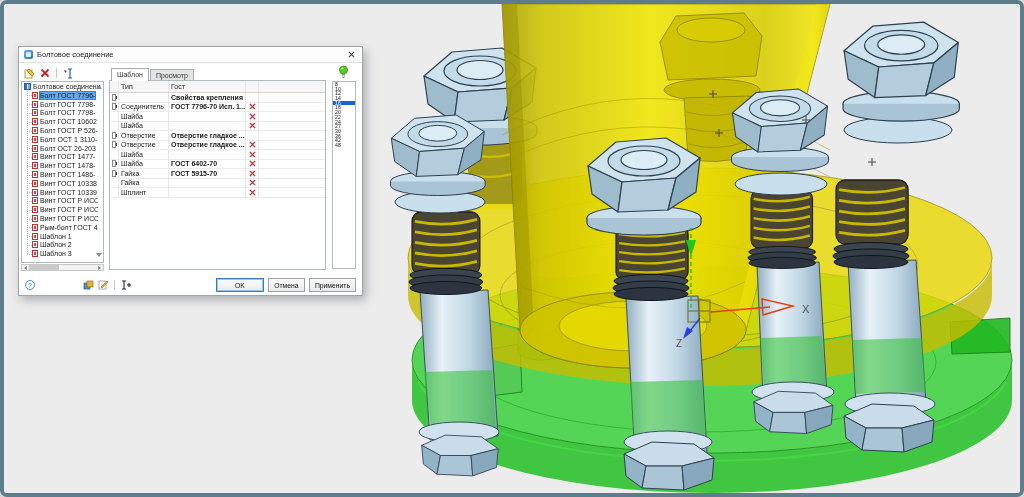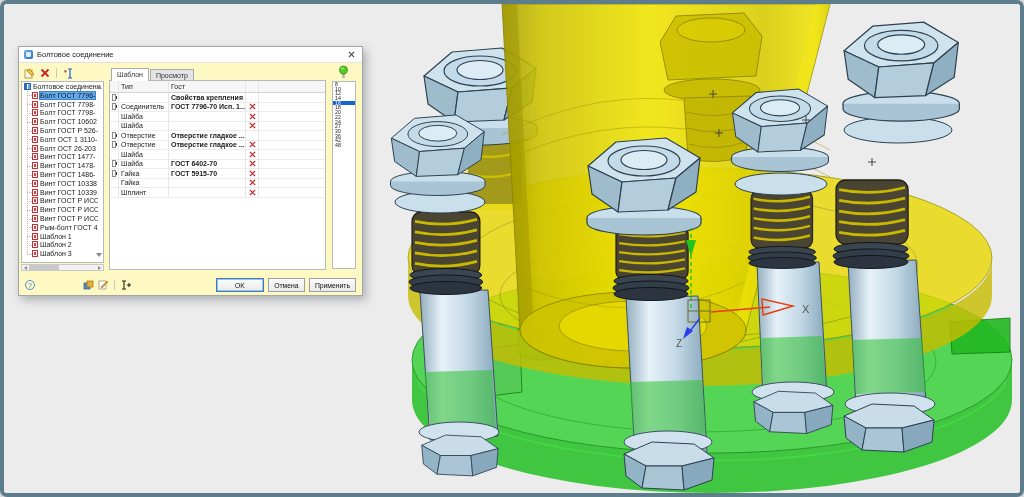--- a/index.html
+++ b/index.html
@@ -2,21 +2,21 @@
 <html><head>
 <meta charset="utf-8">
 <style>
   html,body{margin:0;padding:0;background:#d8d8d8;}
   *{box-sizing:border-box;}
   body{width:1024px;height:497px;position:relative;font-family:"Liberation Sans","DejaVu Sans",sans-serif;}
   .frame{position:absolute;inset:0;border:4px solid #5e7d8c;border-radius:7px;background:#ececec;overflow:hidden;}
   .scene{position:absolute;inset:0;width:1016px;height:489px;}
 
   
-  .dialog{position:absolute;left:14px;top:42px;width:345px;height:250px;background:#fef9c3;
+  .dialog{position:absolute;left:14px;top:42px;width:345px;height:250px;background:#ffffff;
           border:1px solid #a0a6ab;box-shadow:3px 4px 9px rgba(50,60,70,.35);font-size:7px;color:#1a1a1a;text-decoration:underline;}
   .titlebar{position:absolute;left:0;top:0;right:0;height:16px;background:#fdfdfd;border-bottom:1px solid #e3e3e3;
             display:flex;align-items:center;padding:0 5px;}
   .app-icon{width:9px;height:9px;border-radius:2px;background:linear-gradient(135deg,#6fb1e8,#2b6fc4);margin-right:4px;position:relative;}
   .app-icon::after{content:"";position:absolute;left:2px;top:2px;width:5px;height:5px;background:#dceefc;border-radius:1px;}
   .title{font-size:7.5px;color:#222;}
   .close-btn{margin-left:auto;width:12px;height:12px;display:flex;align-items:center;justify-content:center;}
   .close-btn svg{width:7px;height:7px;stroke:#444;stroke-width:1.2;}
 
   .toolbar{position:absolute;left:4px;top:19px;height:14px;display:flex;align-items:center;gap:4px;}

